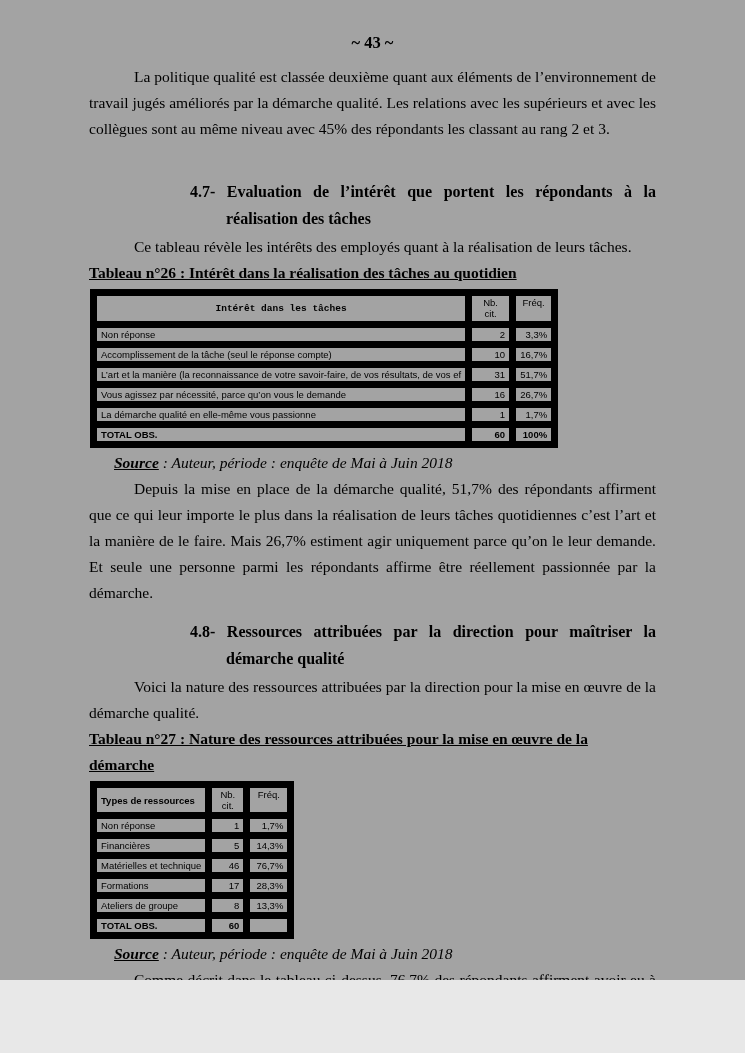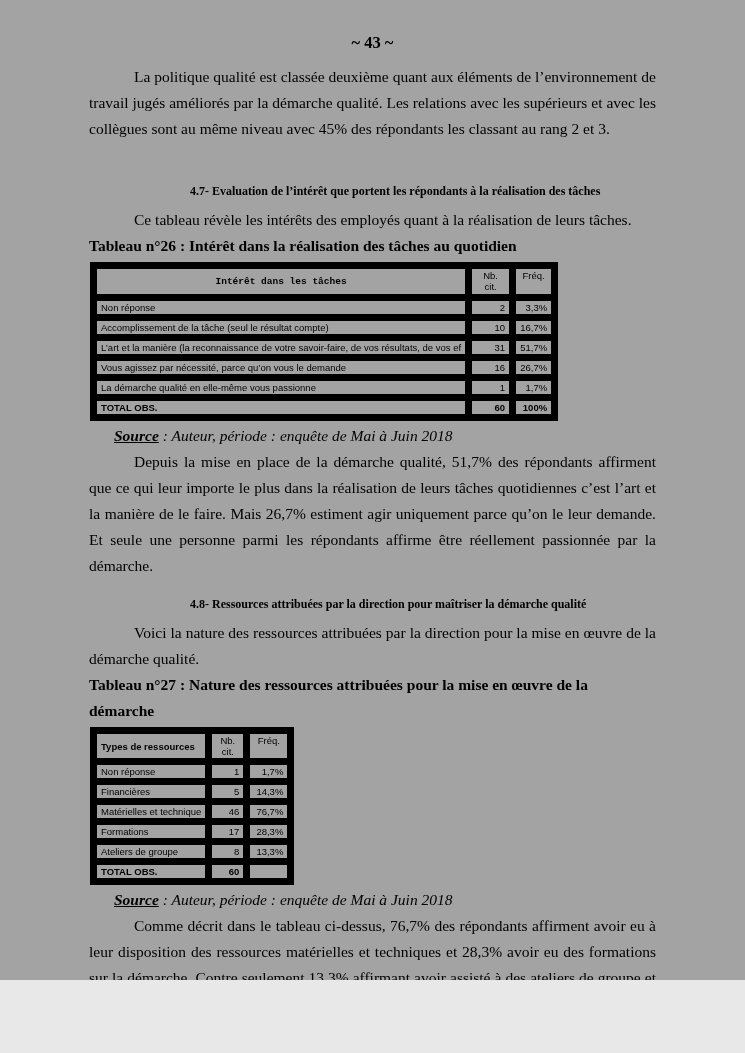--- a/index.html
+++ b/index.html
@@ -5,25 +5,25 @@
   * { box-sizing: border-box; }
   html, body { margin: 0; padding: 0; background: #e8e8e8; }
   .page {
     width: 745px; height: 980px; margin: 0 auto; background: #a3a3a3; color: #000000;
     font-family: "Liberation Serif", serif; font-size: 15.5px; line-height: 26px;
     padding: 30px 89px 20px 89px; overflow: hidden;
   }
   .page-number { text-align: center; font-weight: bold; font-size: 16.5px; margin: 0 0 8px 0; }
   .para { text-align: justify; text-indent: 45px; margin: 0; }
   .heading {
-    font-weight: bold; text-align: justify; font-size: 12px; line-height: 27px;
+    font-weight: bold; text-align: justify; font-size: 16px; line-height: 27px;
     margin: 36px 0 2px 101px; padding-left: 36px; text-indent: -36px;
   }
   .heading.h48 { margin-top: 12px; }
-  .table-title { font-weight: bold; margin: 0; }
+  .table-title { font-weight: bold; text-decoration: underline; margin: 0; }
   table {
     border-collapse: collapse; font-family: "Liberation Sans", sans-serif;
     font-size: 9.5px; line-height: 11px; color: #000; margin: 3px 0 2px 1px;
   }
   td, th { border: 7px solid #000000; padding: 1px 4px; font-weight: normal; vertical-align: middle; }
   .t26 .col-label { width: 374px; font-family: Liberation Mono, monospace; }
   .t26 .col-nb { width: 44px; }
   .t26 .col-freq { width: 42px; }
   .t27 .col-label { width: 112px; }
   .t27 .col-nb { width: 38px; }
@@ -60,21 +60,21 @@
         <th class="col-freq small-head">Fréq.</th>
       </tr>
     </thead>
     <tbody>
       <tr>
         <td class="label">Non réponse</td>
         <td class="num">2</td>
         <td class="num">3,3%</td>
       </tr>
       <tr>
-        <td class="label">Accomplissement de la tâche (seul le résultat compte)</td>
+        <td class="label">Accomplissement de la tâche (seul le réponse compte)</td>
         <td class="num">10</td>
         <td class="num">16,7%</td>
       </tr>
       <tr>
         <td class="label">L’art et la manière (la reconnaissance de votre savoir-faire, de vos résultats, de vos ef</td>
         <td class="num">31</td>
         <td class="num">51,7%</td>
       </tr>
       <tr>
         <td class="label">Vous agissez par nécessité, parce qu’on vous le demande</td>

